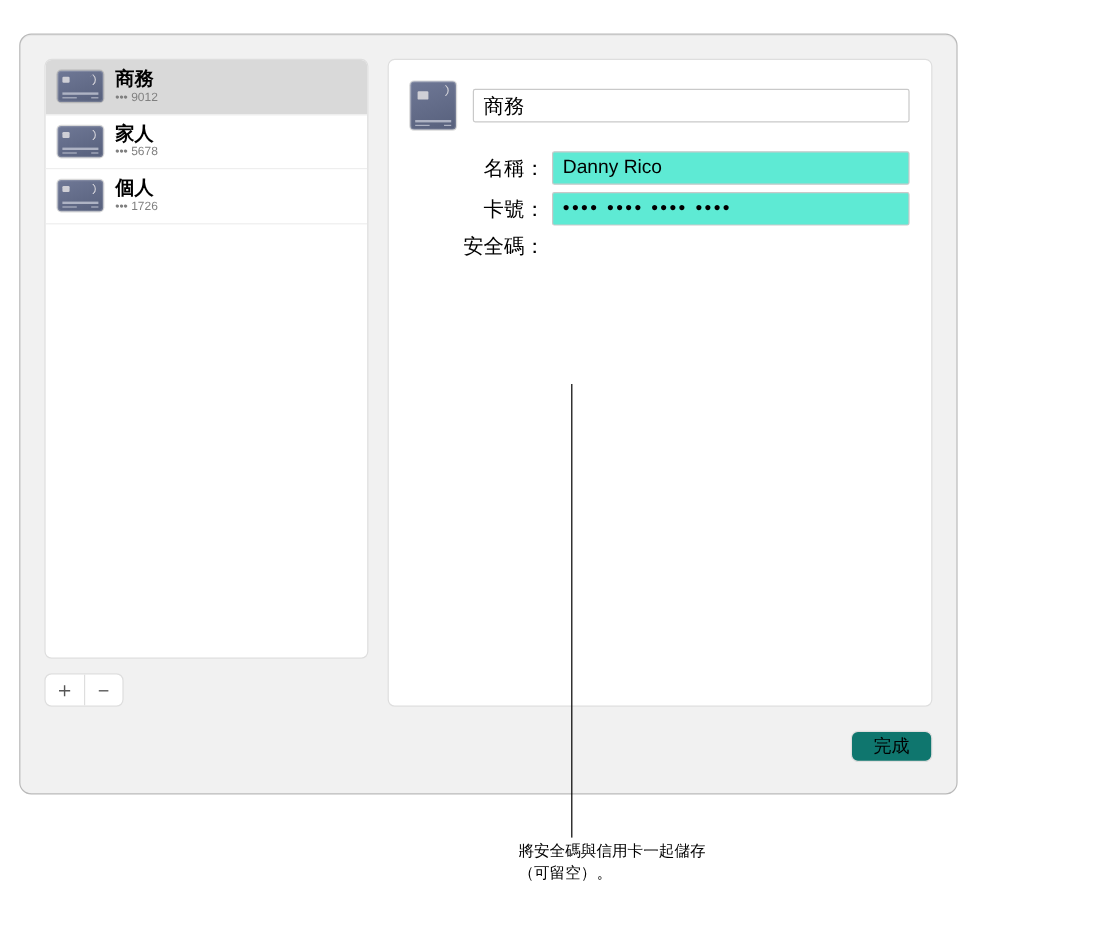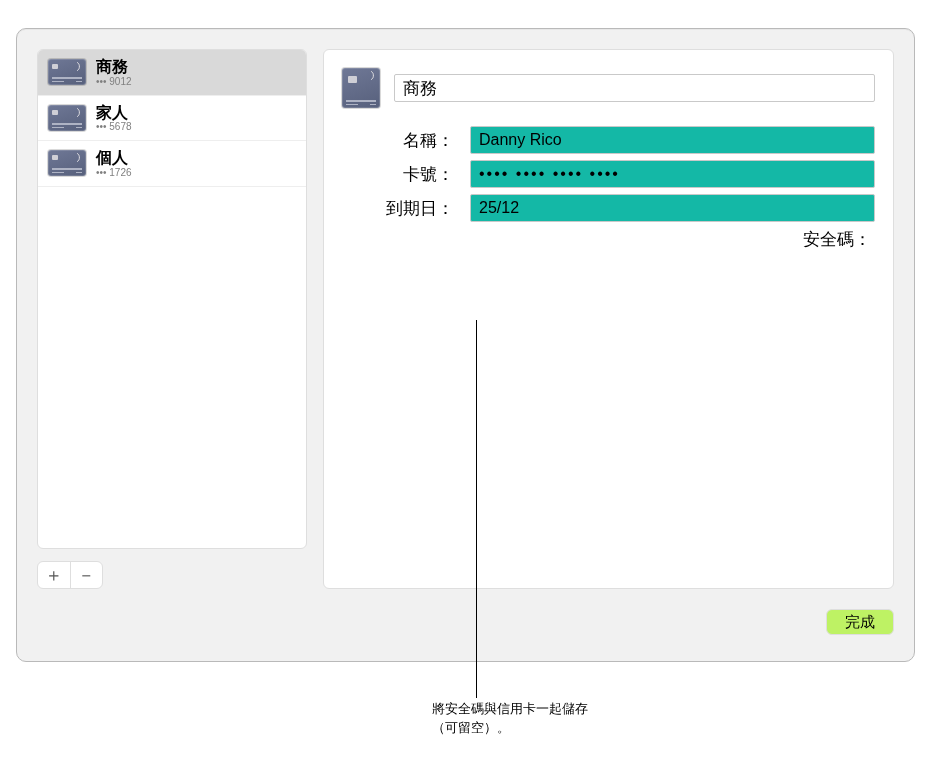--- a/index.html
+++ b/index.html
@@ -9,21 +9,21 @@
     --sidebar-border:#dedede;
     --selected-bg:#d9d9d9;
     --text:#000;
     --text-dim:#808080;
     --field-border:#c9c9c9;
     --focus:#3c82f6;
   }
   html,body{margin:0;padding:0;font-family:-apple-system,"Helvetica Neue",Arial,"PingFang TC","Heiti TC",sans-serif;color:var(--text);background:#fff;}
   .canvas{width:931px;height:774px;position:relative;}
   .window{
-    position:absolute;left:16px;top:28px;width:899px;height:634px;
+    position:absolute;left:16px;top:28px;width:782px;height:634px;
     background:var(--panel-bg);
     border:1px solid var(--win-border);
     border-radius:10px;
     box-shadow:0 1px 0 rgba(0,0,0,.04) inset;
     box-sizing:border-box;
     padding:20px 20px 14px 20px;
   }
   .content{display:flex;height:540px;gap:16px;}
   
   .sidebar-wrap{width:270px;flex:0 0 270px;display:flex;flex-direction:column;}
@@ -62,38 +62,38 @@
     flex:1;background:var(--sidebar-bg);border:1px solid var(--sidebar-border);
     border-radius:6px;padding:18px 18px 18px 18px;box-sizing:border-box;
   }
   .header-row{display:flex;align-items:center;gap:14px;margin-bottom:18px;}
   .big-card{width:58px;height:40px;}
   .big-card .chip{left:6px;top:8px;width:9px;height:7px;}
   .title-field{
     flex:1;height:28px;border:1px solid var(--field-border);border-radius:2px;
     background:#fff;padding:0 8px;font-size:17px;box-sizing:border-box;
   }
-  .form-row{display:flex;align-items:center;gap:12px;margin:6px 0;justify-content:flex-end;}
+  .form-row{display:flex;align-items:center;gap:2px;margin:6px 0;}
   .form-row label{
     width:112px;text-align:right;font-size:17px;padding-right:4px;
   }
   .form-row .field{
     flex:1;height:28px;line-height:28px;border:1px solid var(--field-border);
-    border-radius:2px;background:#14b8a6;padding:0 8px;font-size:16px;box-sizing:border-box;
+    border-radius:2px;background:#5eead4;padding:0 8px;font-size:16px;box-sizing:border-box;
     font-family:inherit;
   }
   .form-row .field.masked{letter-spacing:2px;font-family:inherit;}
   .form-row .field.focused{
     border-color:var(--focus);outline:3px solid rgba(60,130,246,.45);outline-offset:-1px;
   }
   .selection{background:#b4d5ff;}
   .footer{display:flex;justify-content:flex-end;margin-top:20px;}
   .done-btn{
     min-width:68px;height:26px;border:1px solid var(--sidebar-border);
-    border-radius:6px;background:#bef264;font-size:15px;cursor:pointer;
+    border-radius:6px;background:#0f766e;font-size:15px;cursor:pointer;
     padding:0 14px;
   }
   
   .callout-line{
     position:absolute;left:476px;top:320px;width:1px;height:378px;background:#000;
   }
   .callout-text{
     position:absolute;left:432px;top:700px;width:300px;font-size:13px;line-height:1.45;
   }
 </style>
@@ -172,24 +172,20 @@
         <div class="form-row">
           <label>名稱：</label>
           <input class="field" value="Danny Rico" style="">
         </div>
 
         <div class="form-row">
           <label>卡號：</label>
           <input class="field masked" value="•••• •••• •••• ••••" style="">
         </div>
 
-        <div class="form-row">
-          <label>到期日：</label>
-          <input class="field" value="25/12" style="">
-        </div>
 
         <div class="form-row">
           <label>安全碼：</label>
         </div>
       </div>
 
     </div>
 
     <div class="footer">
       <button class="done-btn">完成</button>

